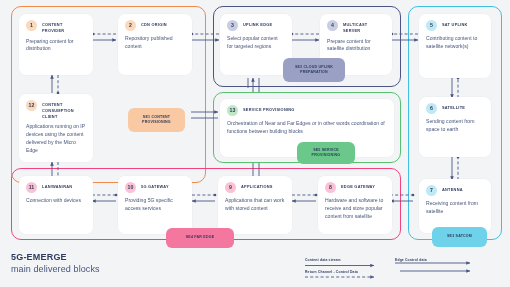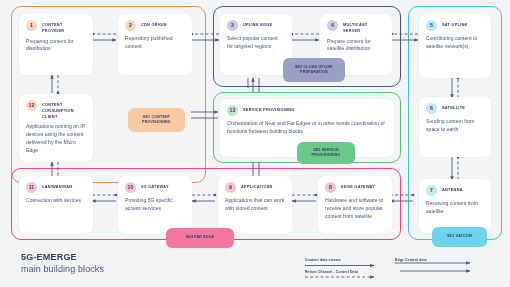--- a/index.html
+++ b/index.html
@@ -29,21 +29,21 @@
     color:#2e3c5d;text-transform:uppercase;line-height:1.45;padding-top:2.2px;
   }
   .body{font-size:5.1px;line-height:1.55;color:#46557a;}
   .badge{
     position:absolute;border-radius:6px;display:flex;align-items:center;
     justify-content:center;text-align:center;
     font-size:3.6px;font-weight:bold;letter-spacing:0.2px;
     color:#2e3c5d;text-transform:uppercase;line-height:1.4;padding:2px 4px;
     box-sizing:border-box;
   }
-  .footer-title{position:absolute;left:21px;top:252px;}
+  .footer-title{position:absolute;left:11px;top:252px;}
   .footer-title .l1{font-size:9px;font-weight:bold;color:#2e3c5d;letter-spacing:0.2px;}
   .footer-title .l2{font-size:9px;color:#46557a;letter-spacing:0.1px;margin-top:2px;}
   .legend{position:absolute;font-size:3.4px;color:#2e3c5d;font-weight:bold;letter-spacing:0.15px;}
   svg{position:absolute;left:0;top:0;pointer-events:none;}
 </style>
 </head>
 <body>
 
 <div id="canvas">
 
@@ -216,21 +216,21 @@
   </div>
 
   <div class="badge" style="left:128px;top:108px;width:57px;height:24px;background:#f9c9a3;">SE1 CONTENT PROVISIONING</div>
   <div class="badge" style="left:283px;top:58px;width:62px;height:24px;background:#9aa0c4;">SE3 CLOUD UPLINK PREPARATION</div>
   <div class="badge" style="left:297px;top:142px;width:58px;height:22px;background:#6ac98a;">SE5 SERVICE PROVISIONING</div>
   <div class="badge" style="left:432px;top:227px;width:55px;height:20px;background:#6ed3ea;">SE3 SATCOM</div>
   <div class="badge" style="left:166px;top:228px;width:68px;height:20px;background:#f4779f;">SE4 FAR EDGE</div>
 
   <div class="footer-title">
     <div class="l1">5G-EMERGE</div>
-    <div class="l2">main building blocks</div>
+    <div class="l2">main delivered blocks</div>
   </div>
 
   <div class="legend" style="left:305px;top:258px;">Content data stream</div>
   <div class="legend" style="left:395px;top:258px;">Edge Control data</div>
   <div class="legend" style="left:305px;top:270px;">Return Channel - Control Data</div>
 
   <svg width="510" height="287">
     <g stroke="#4a5584" stroke-width="0.9" fill="none">
       <line x1="305" y1="265.5" x2="374" y2="265.5" marker-end="url(#ah)"></line>
       <line x1="395" y1="263" x2="470" y2="263" marker-end="url(#ah)"></line>

